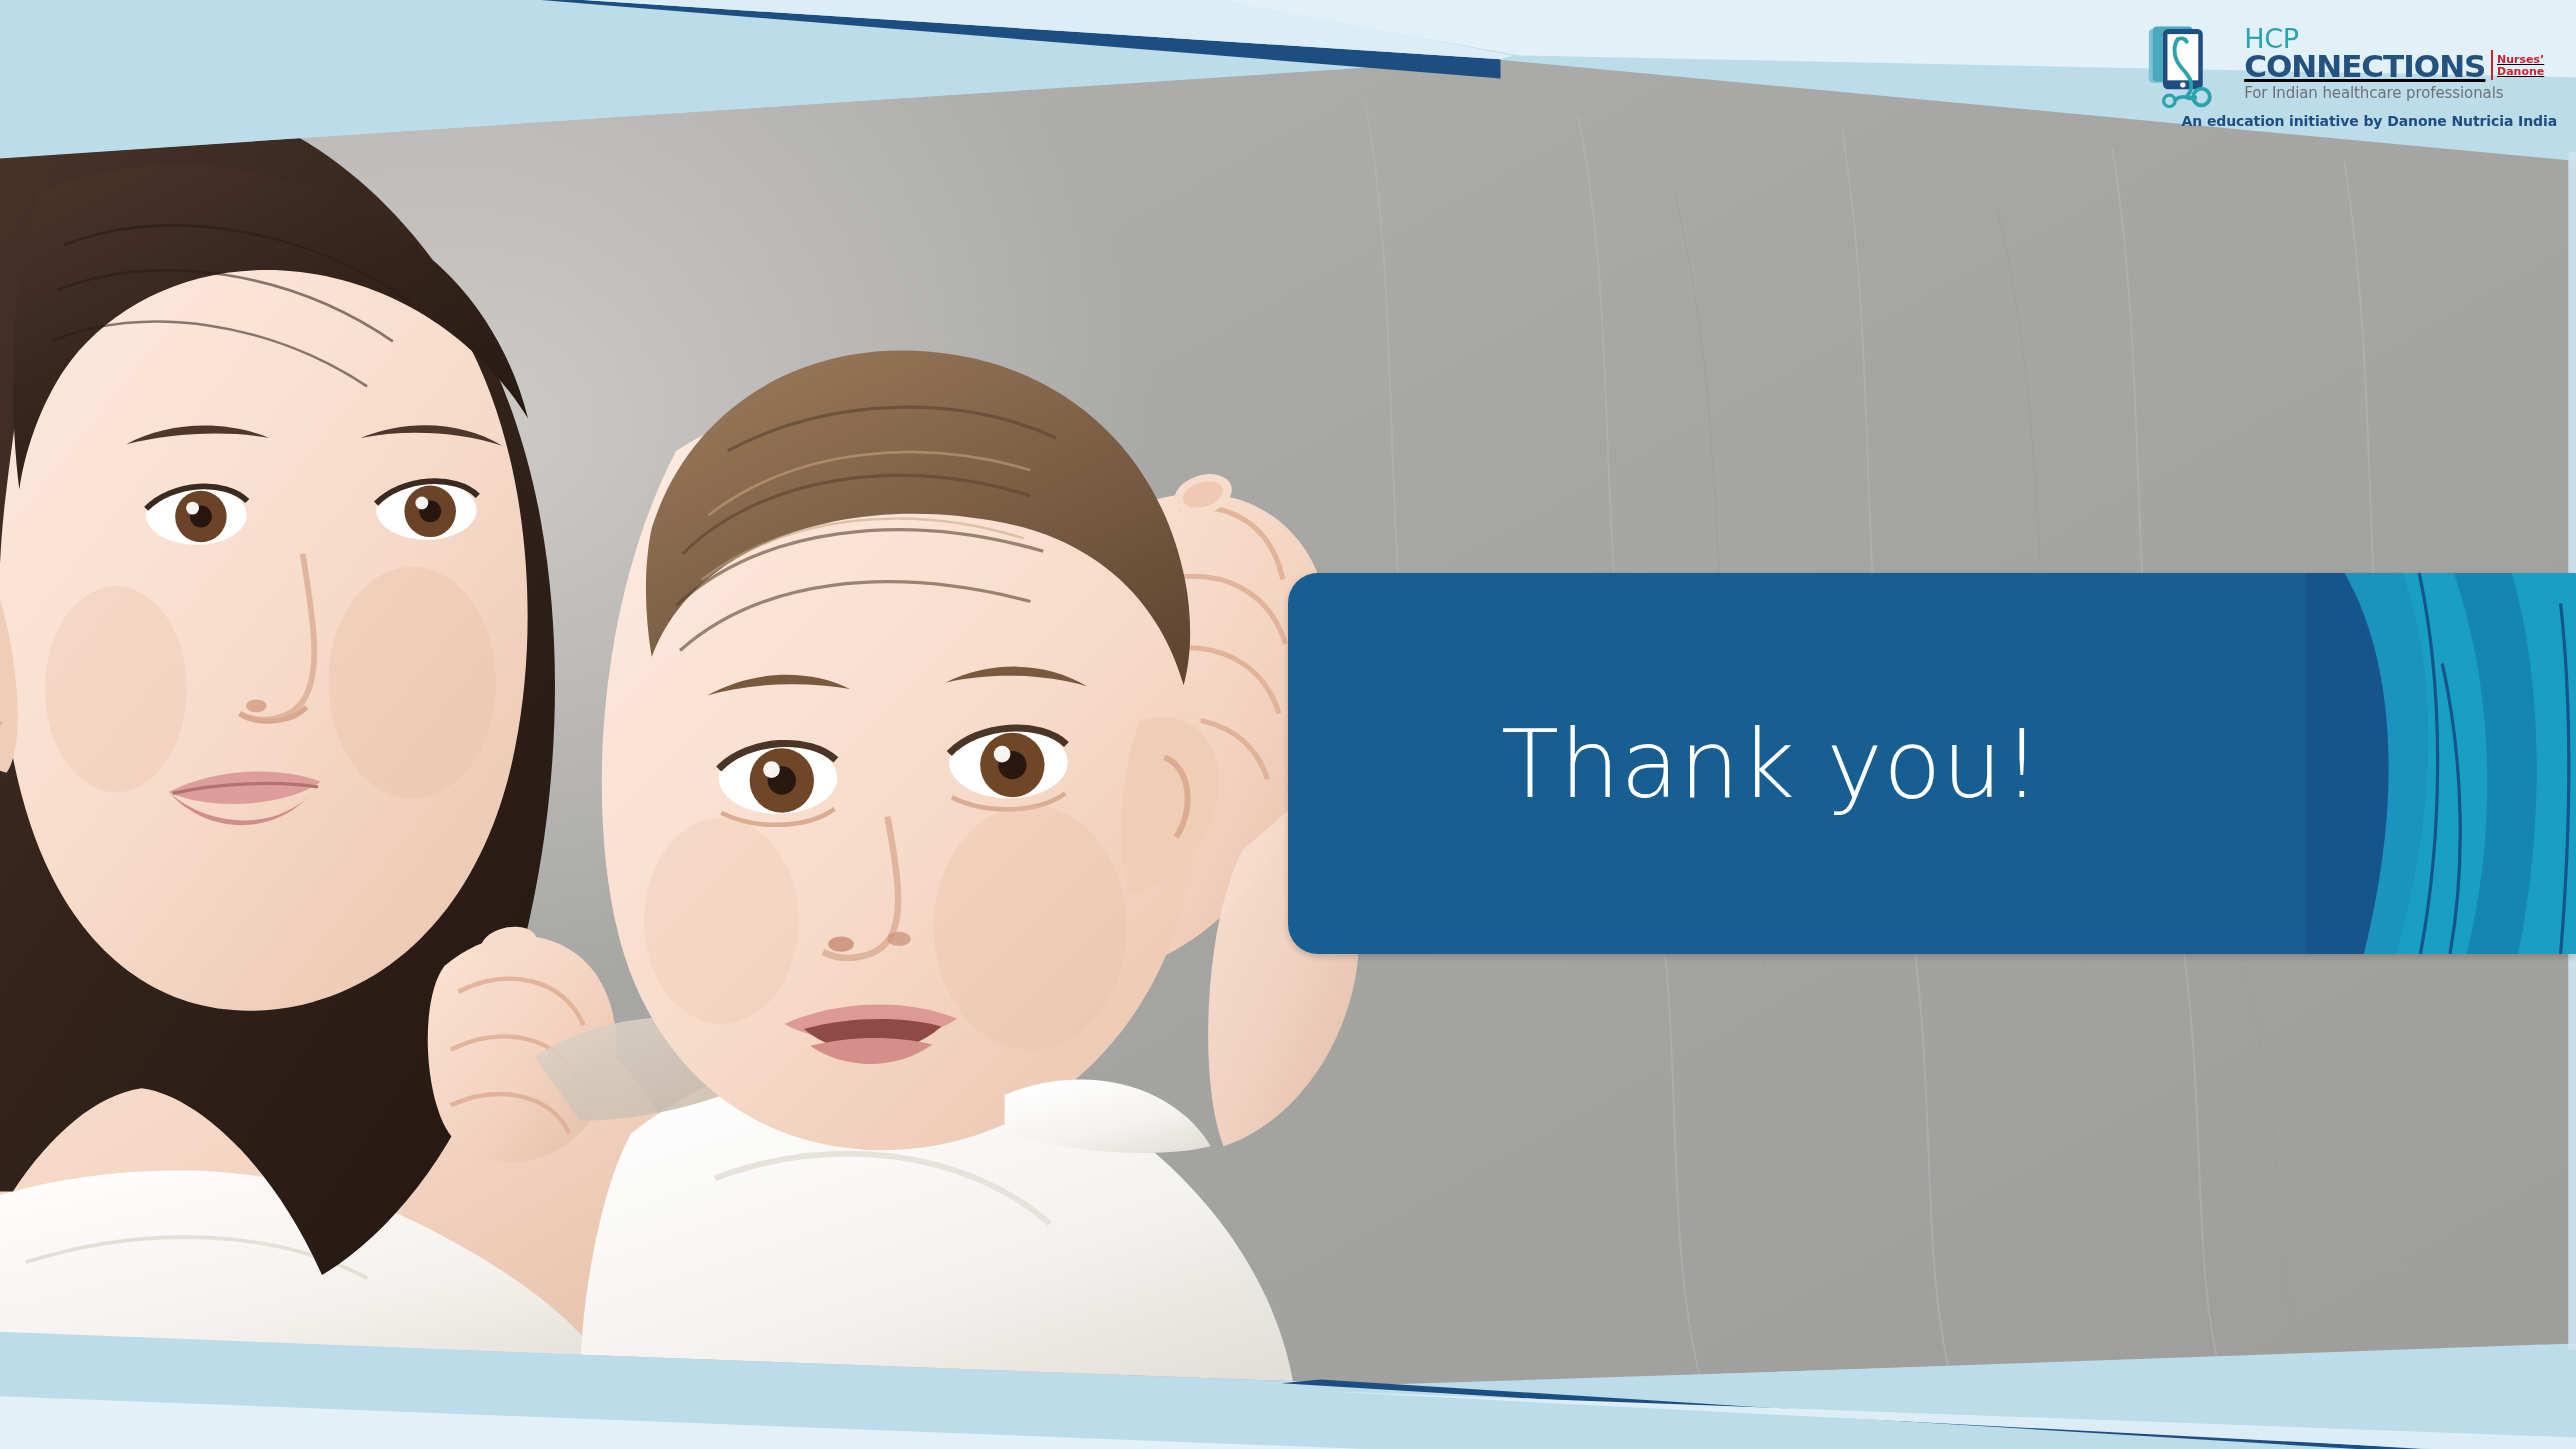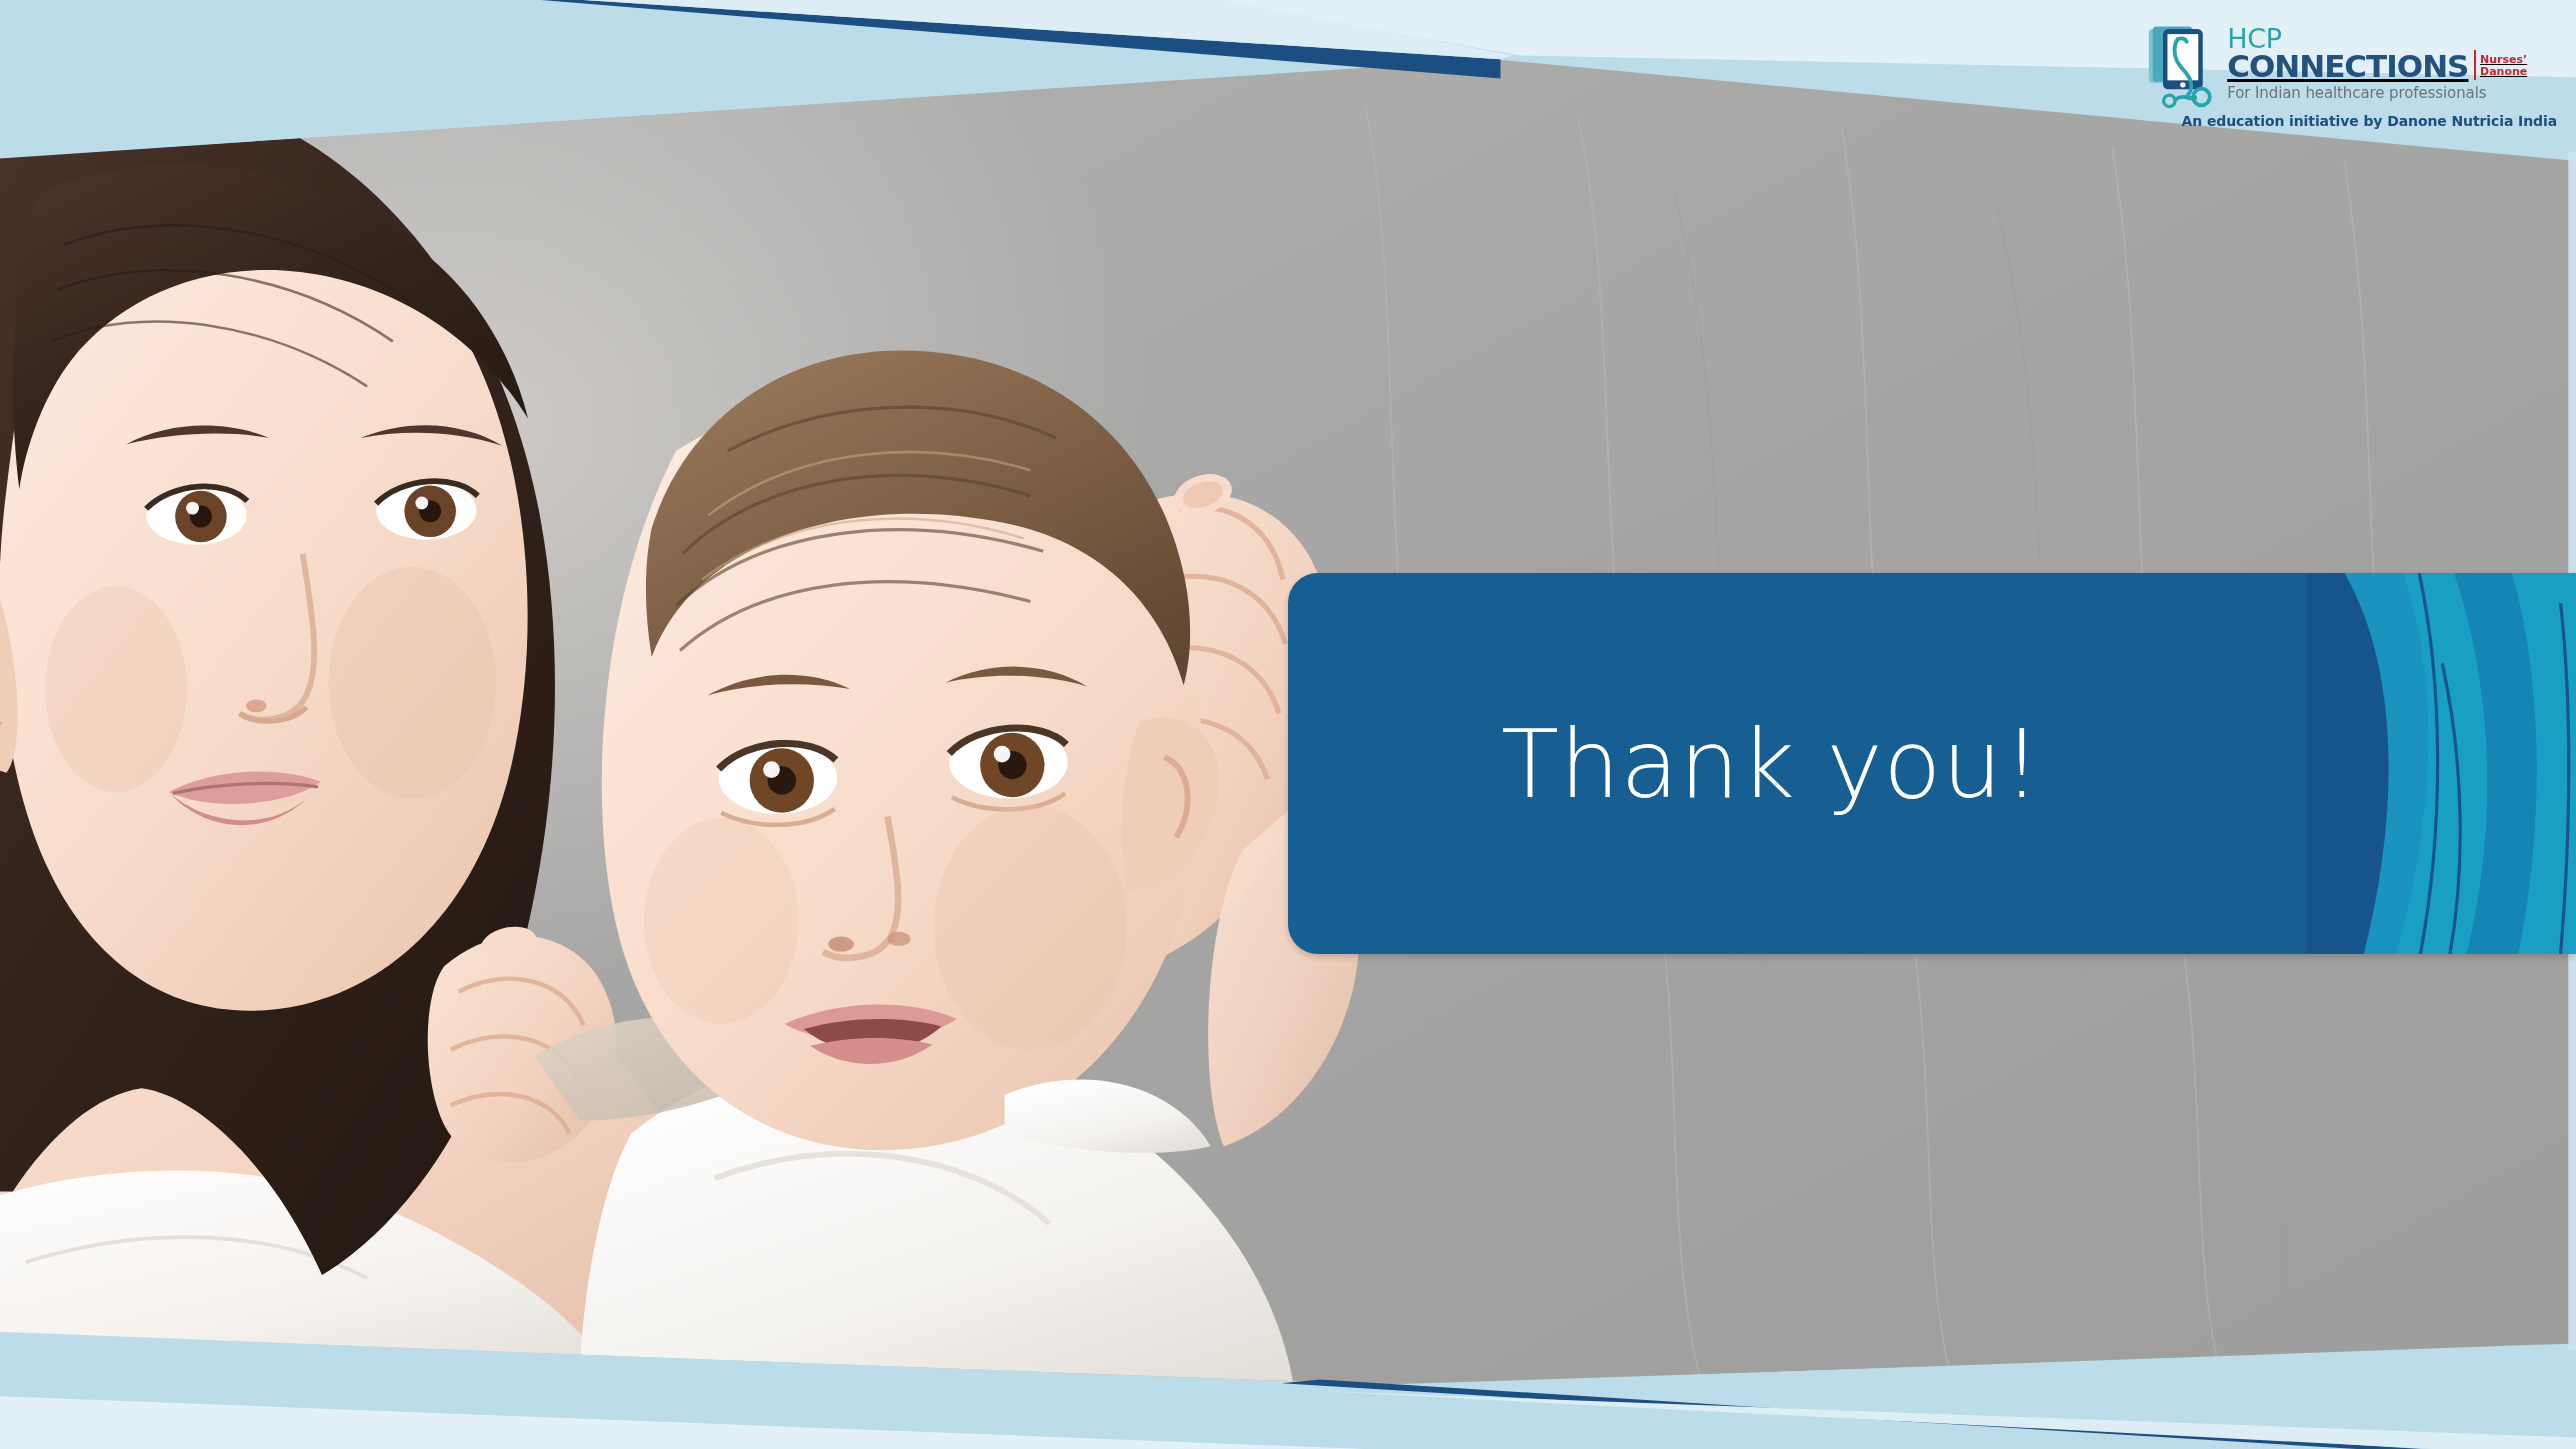--- a/index.html
+++ b/index.html
@@ -99,20 +99,21 @@
     width: 77px;
     height: 85px;
     flex: 0 0 auto;
     margin-right: 5.2px;
   }
   #logo-mark svg { display:block; width:100%; height:100%; }
 
   #logo-words {
     flex: 1 1 auto;
     padding-top: 1.3px;
+    margin-left: 17px;
   }
   #logo-hcp {
     color: #2aa3ac;
     font-family: "DejaVu Sans", sans-serif;
     font-weight: 400;
     font-size: 27px;
     line-height: 0.96;
     letter-spacing: -0.3px;
   }
   #logo-connections-row {

